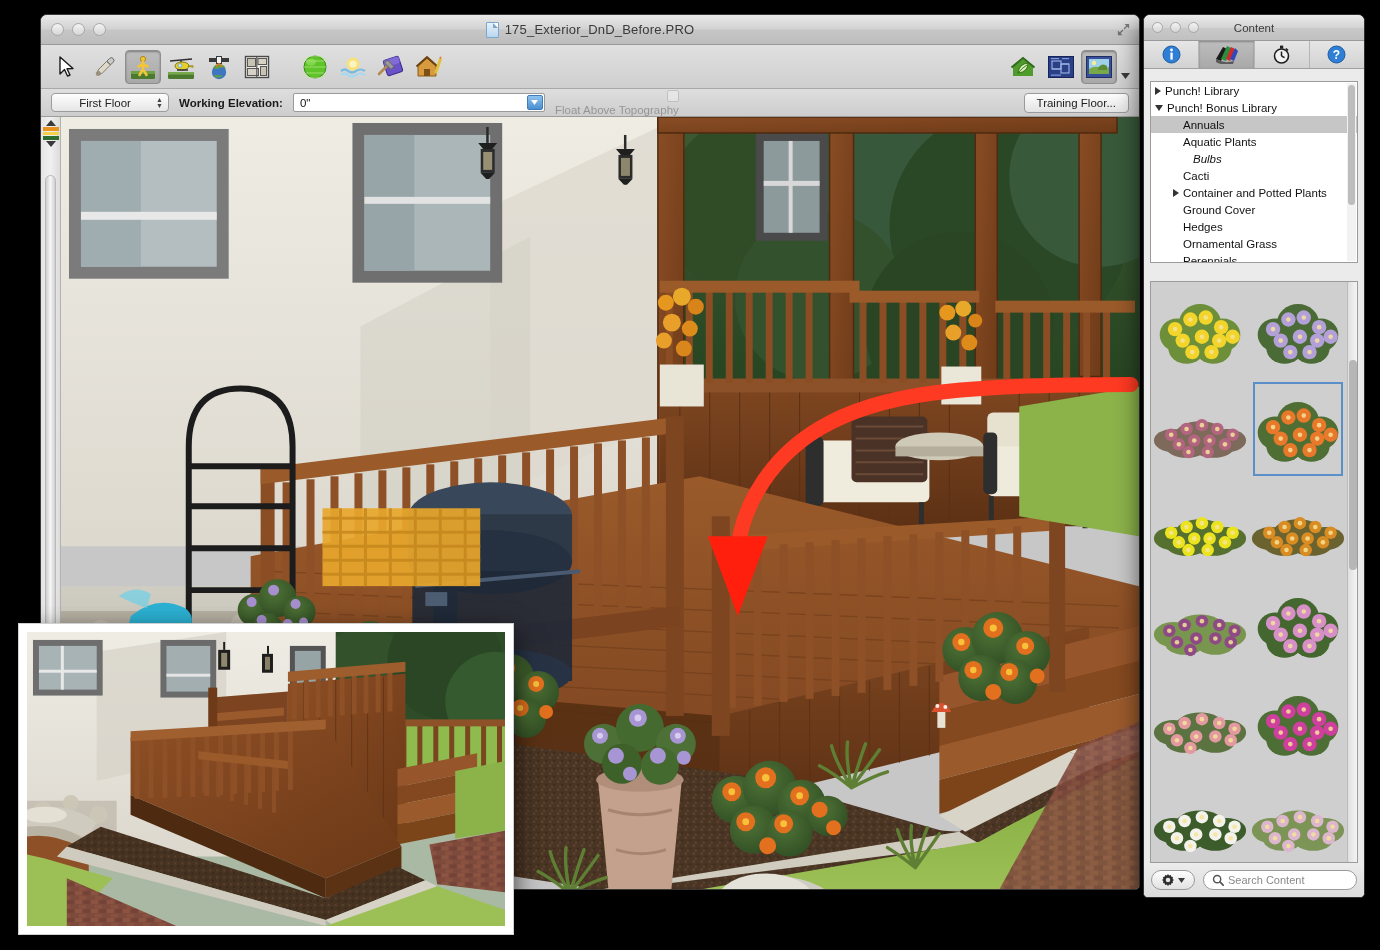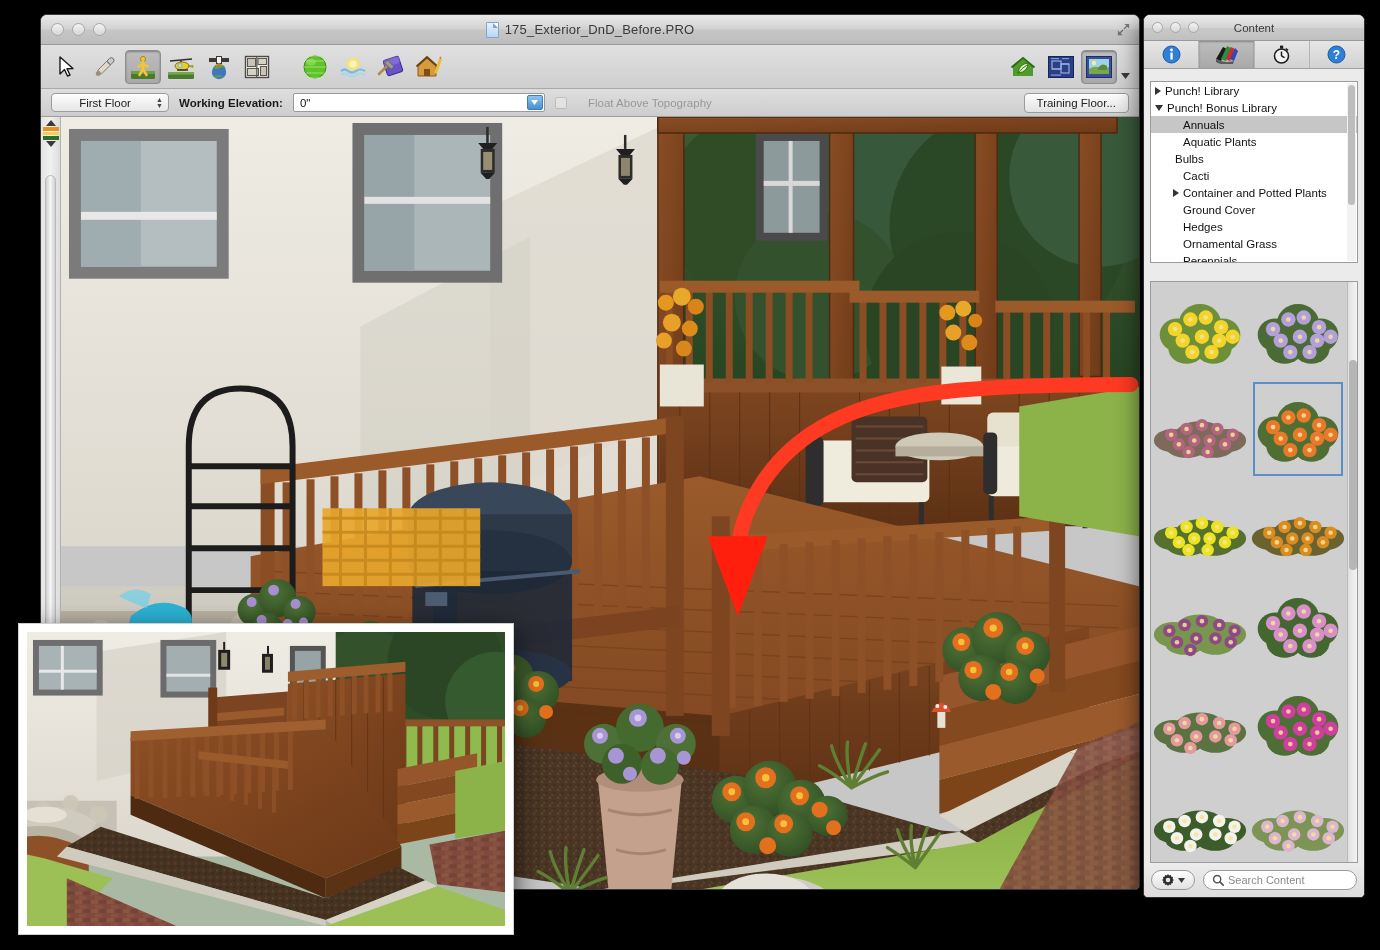--- a/index.html
+++ b/index.html
@@ -82,21 +82,21 @@
     height:19px; width:252px; background:#fff; border:1px solid #9a9a9a;
     border-radius:2px; display:flex; align-items:center; position:relative;
     padding-left:6px; font-size:11.5px; color:#111;
   }
   .combo .cbtn {
     position:absolute; right:1px; top:1px; width:16px; height:15px;
     background:linear-gradient(to bottom,#8fc3ee,#4a8fd0);
     border:1px solid #3f7cb8; border-radius:2px;
     display:flex; align-items:center; justify-content:center;
   }
-  .chk-wrap { display:flex; align-items:flex-end; gap:21px; opacity:.48; }
+  .chk-wrap { display:flex; align-items:flex-end; gap:2px; opacity:.48;flex-direction:column; }
   .chk { width:12px; height:12px; background:#f2f2f2; border:1px solid #a5a5a5; border-radius:2px; }
   .chk-label { font-size:11.5px; color:#555; }
   .train-btn {
     margin-left:auto; height:20px; padding:0 12px;
     background:linear-gradient(to bottom,#fdfdfd,#e3e3e3);
     border:1px solid #9a9a9a; border-radius:4px;
     font-size:11.5px; color:#222; display:flex; align-items:center;
   }
 
   
@@ -984,21 +984,21 @@
           <span>Punch! Bonus Library</span>
         </div>
         <div class="trow sel" style="padding-left: 22px;">
           <span class="tri-sp"></span>
           <span>Annuals</span>
         </div>
         <div class="trow" style="padding-left: 22px;">
           <span class="tri-sp"></span>
           <span>Aquatic Plants</span>
         </div>
-        <div class="trow" style="padding-left: 14px;">
+        <div class="trow" style="padding-left: 32px; font-style: italic;">
           <span class="tri-sp"></span>
           <span>Bulbs</span>
         </div>
         <div class="trow" style="padding-left: 22px;">
           <span class="tri-sp"></span>
           <span>Cacti</span>
         </div>
         <div class="trow" style="padding-left: 22px;">
           <span class="tri-r"></span>
           <span>Container and Potted Plants</span>

